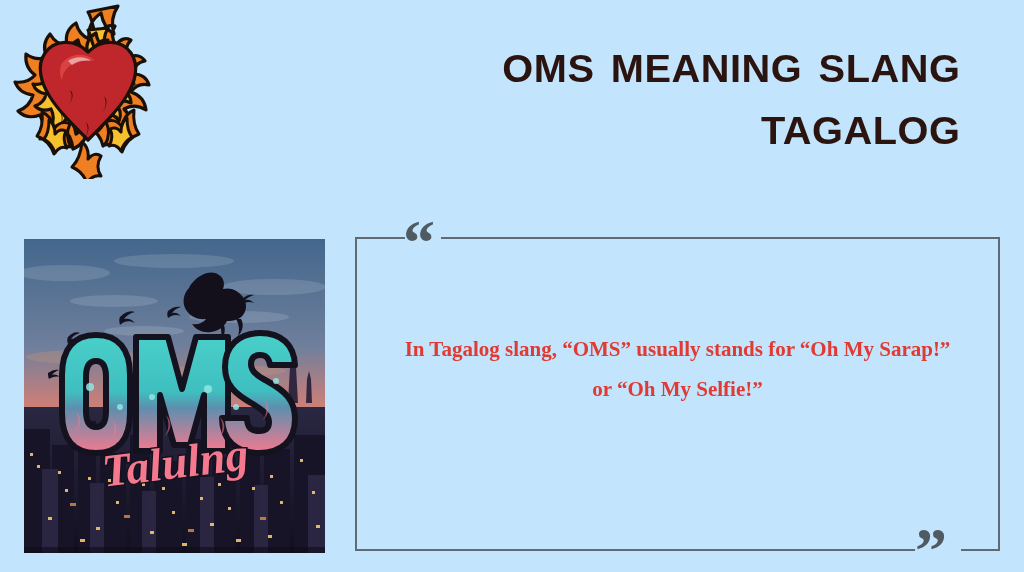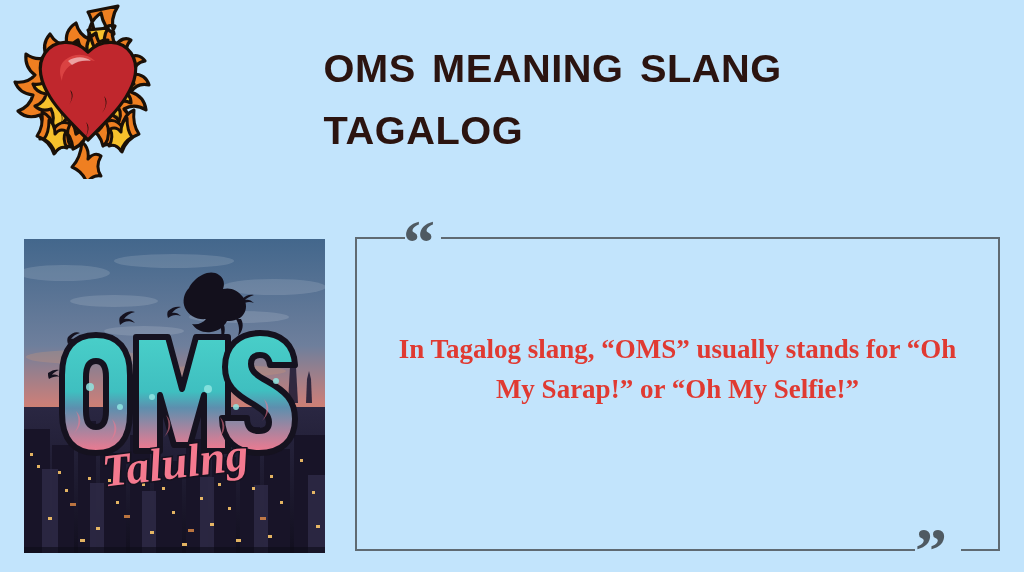--- a/index.html
+++ b/index.html
@@ -21,24 +21,24 @@
     left: 8px;
     top: 4px;
     width: 160px;
     height: 175px;
   }
   .logo svg { display: block; width: 100%; height: 100%; }
 
   
   .title-block {
     position: absolute;
-    left: 330px;
+    left: 314px;
     top: 32px;
     width: 640px;
-    text-align: left;
+    text-align: right;
   }
   .title-line {
     color: #2b1410;
     font-family: "Liberation Sans Narrow", "Liberation Sans", sans-serif;
     font-weight: 700;
     font-size: 54px;
     line-height: 62px;
     letter-spacing: 0.5px;
     font-variant: small-caps;
     text-transform: lowercase;
@@ -102,21 +102,21 @@
 
   .quote-text {
     position: absolute;
     left: 38px;
     right: 38px;
     top: 92px;
     text-align: center;
     color: #e03a32;
     font-family: "Liberation Serif", serif;
     font-weight: 700;
-    font-size: 27px;
+    font-size: 21px;
     line-height: 40px;
   }
 </style>
 </head>
 <body>
 
 <div class="logo">
   <svg viewBox="0 0 160 175" xmlns="http://www.w3.org/2000/svg" aria-label="flaming heart">
     <g stroke="#1a1008" stroke-width="3.2" stroke-linejoin="round" stroke-linecap="round">
 

